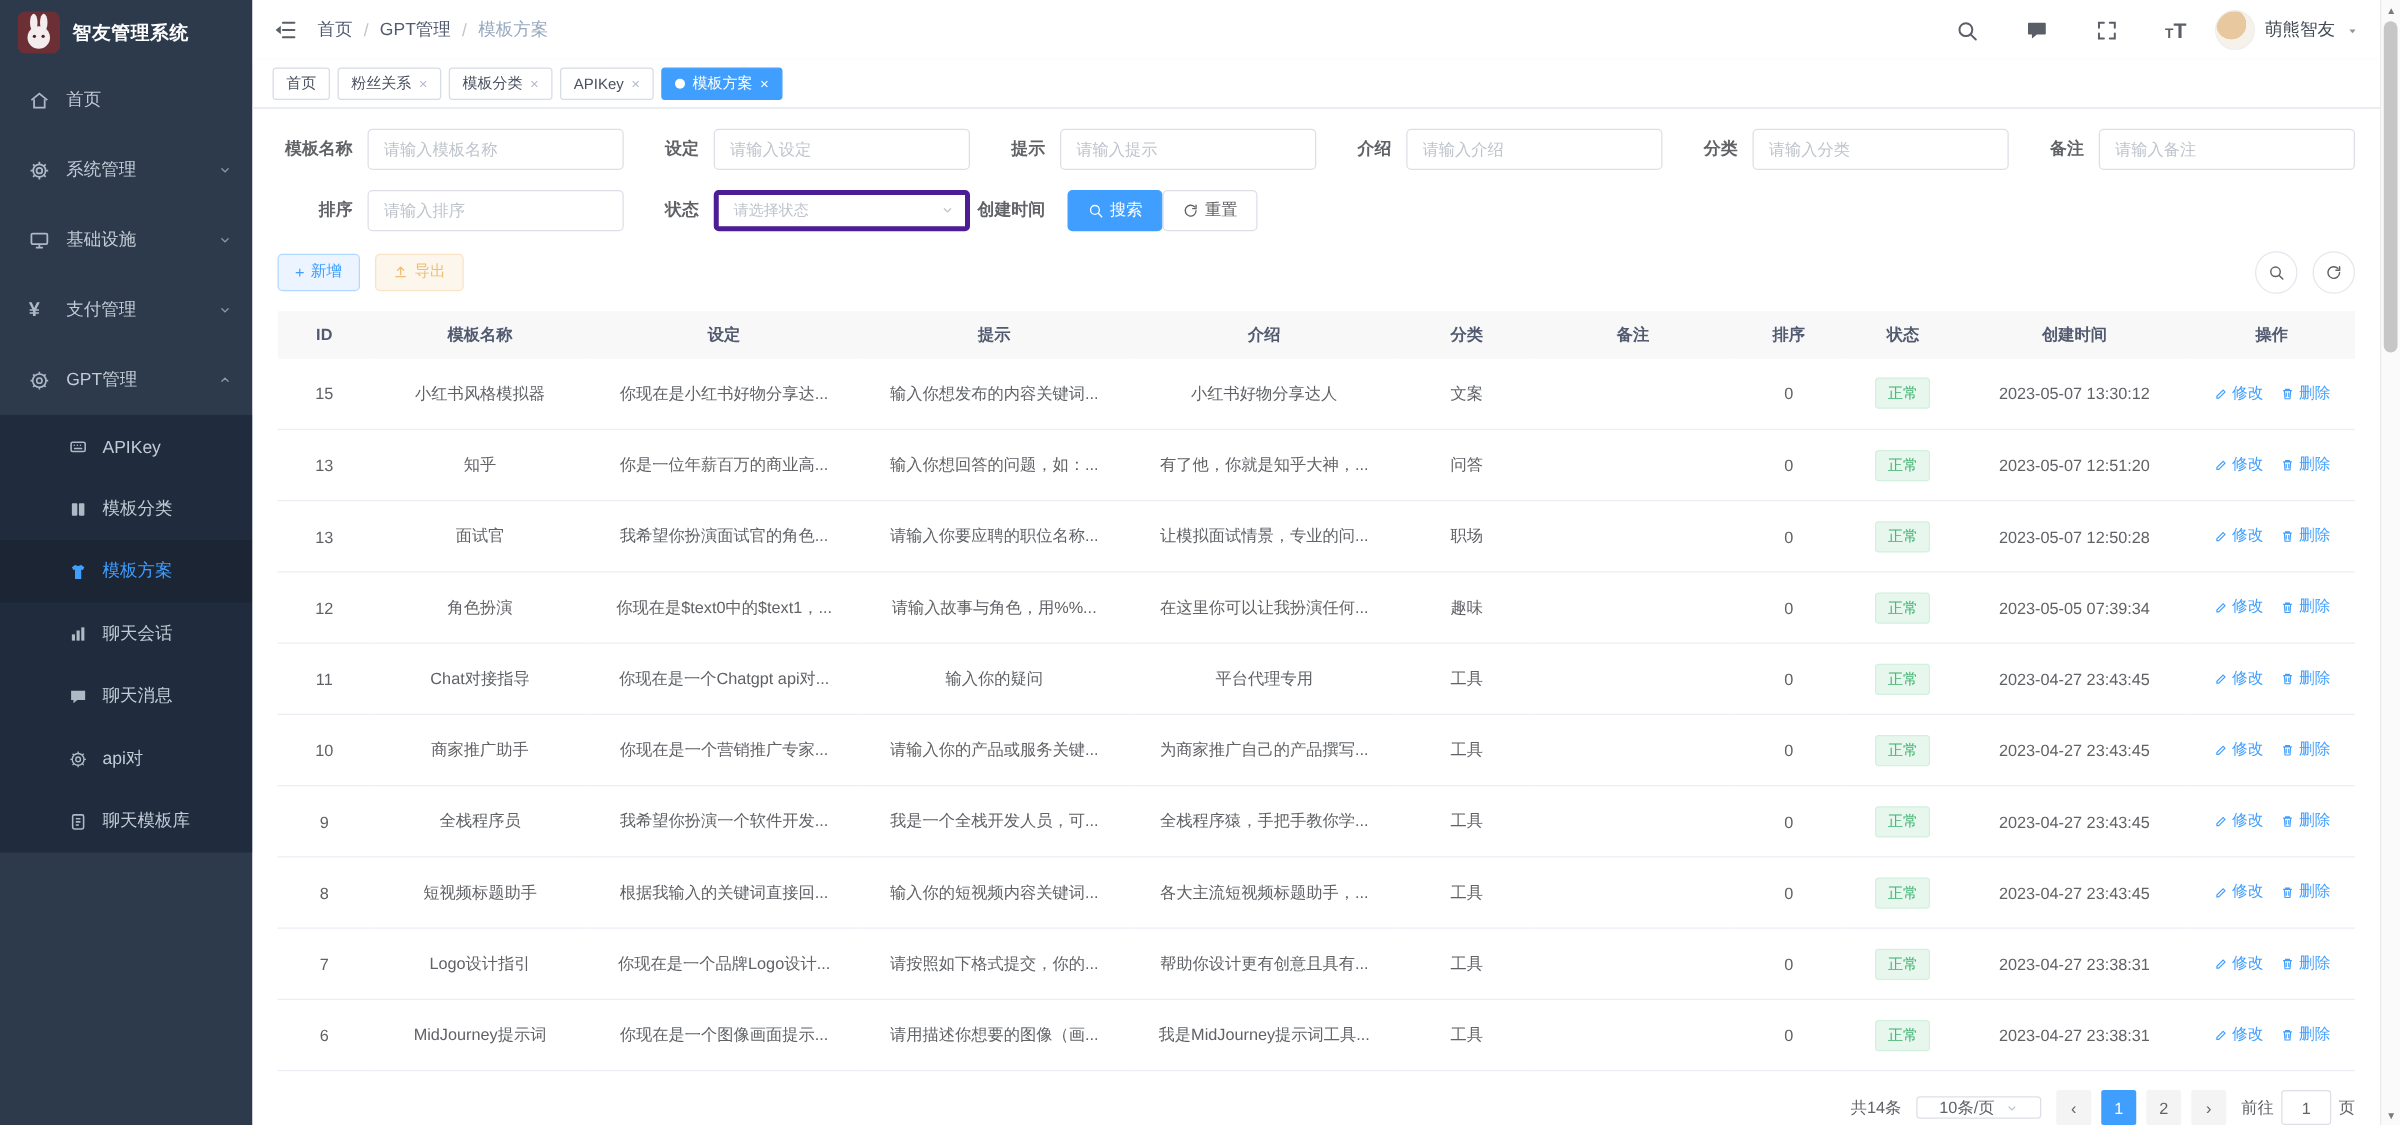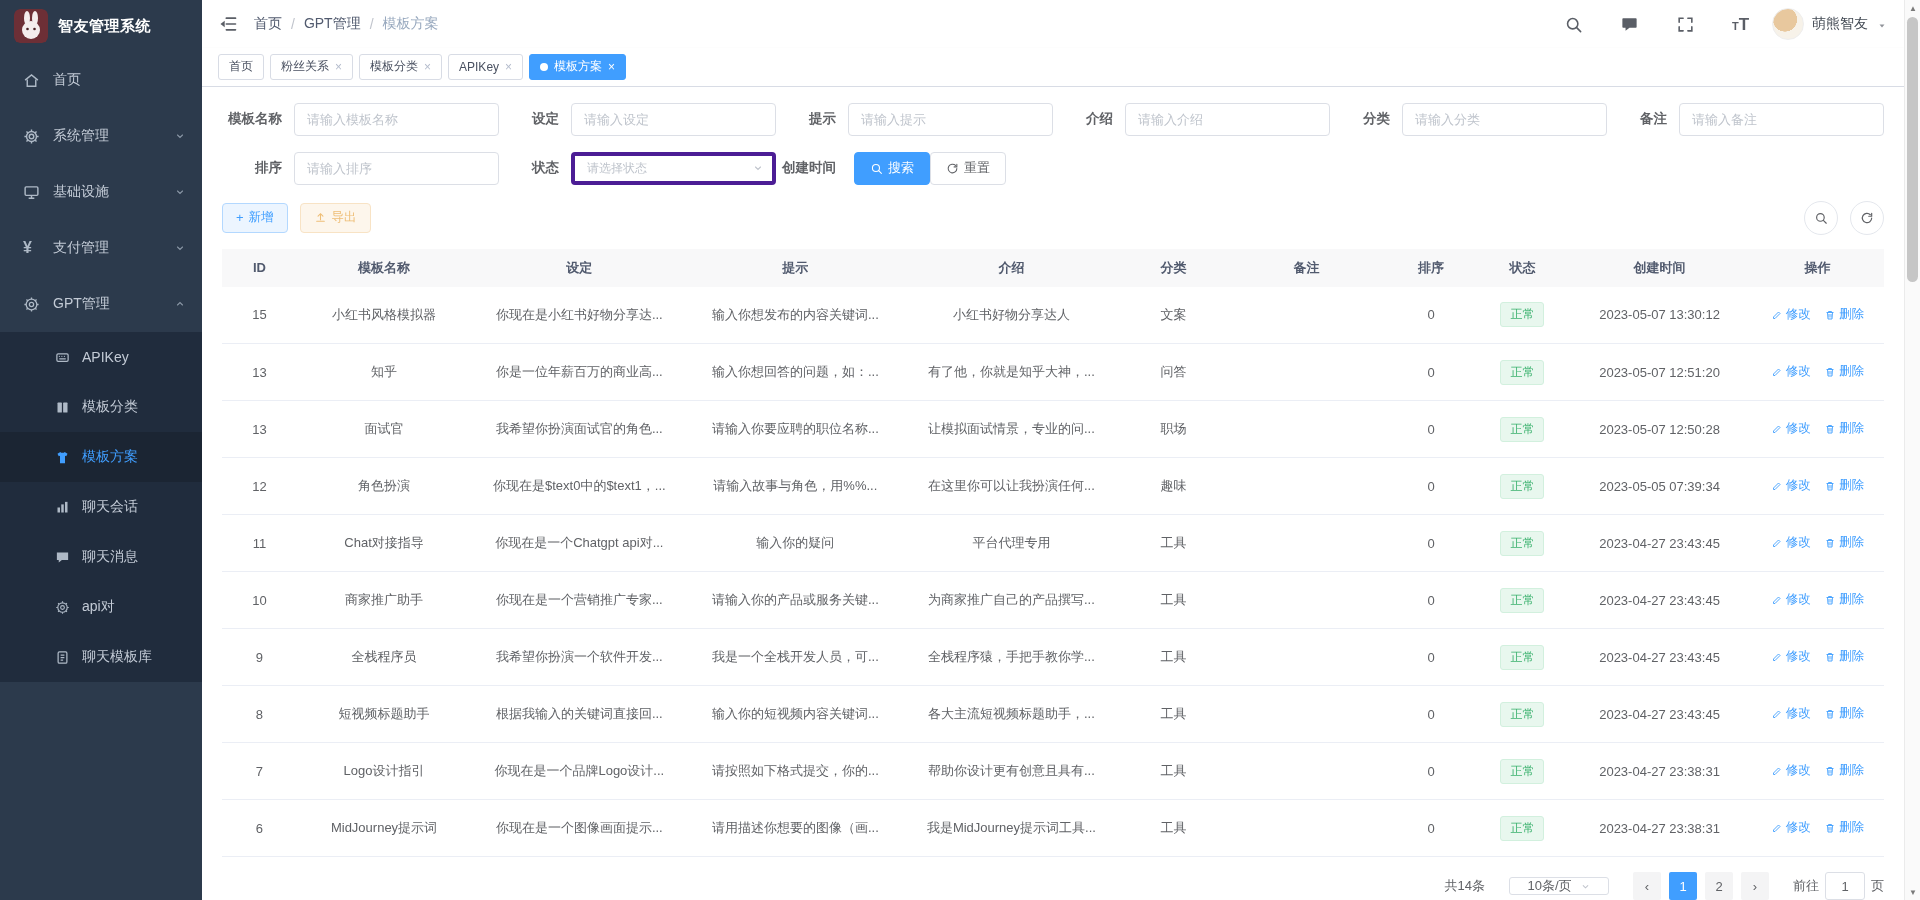--- a/index.html
+++ b/index.html
@@ -87,21 +87,21 @@
   .data-table { width:100%; margin-top:14px; border-collapse:collapse; table-layout:fixed; }
   .data-table th { height:38px; background:#f8f8f9; color:#515a6e; font-size:13px; font-weight:600; text-align:center; padding:0 6px; white-space:nowrap; overflow:hidden; }
   .data-table td { height:57px; border-bottom:1px solid #ebeef5; font-size:13px; color:#606266; text-align:center; padding:0 6px; white-space:nowrap; overflow:hidden; }
   .badge-success { display:inline-block; padding:3px 9px; font-size:12px; color:#3eb370; background:#e8f7ee; border:1px solid #d2f0de; border-radius:3px; }
   .op-link { display:inline-flex; align-items:center; gap:3px; color:#409eff; font-size:12.5px; cursor:pointer; }
   .op-link + .op-link { margin-left:10px; }
   .op-link .bi { width:12px; height:12px; }
   .op-link svg { width:100%; height:100%; }
 
   
-  .pagination { margin-top:15px; display:flex; justify-content:flex-end; align-items:center; gap:24px; font-size:13px; color:#606266; }
+  .pagination { margin-top:15px; display:flex; justify-content:flex-end; align-items:center; gap:12px; font-size:13px; color:#606266; }
   .psize { width:100px; height:18px; border:1px solid #dcdfe6; border-radius:3px; display:flex; align-items:center; justify-content:center; gap:8px; cursor:pointer; }
   .psize .chev { width:11px; height:11px; color:#c0c4cc; }
   .pg-group { display:flex; gap:8px; }
   .pg-btn { min-width:28px; height:28px; border:none; border-radius:2px; background:#f4f4f5; color:#606266; font-size:13px; display:flex; align-items:center; justify-content:center; cursor:pointer; font-family:inherit; }
   .pg-btn.active { background:#409eff; color:#fff; }
   .jump { display:flex; align-items:center; gap:6px; }
   .jump input { width:40px; height:28px; border:1px solid #dcdfe6; border-radius:3px; text-align:center; font-size:13px; color:#606266; outline:none; }
 
   
   .scrollbar { position:absolute; right:0; top:0; width:16px; height:900px; background:#fafafa; border-left:1px solid #ebebeb; }

